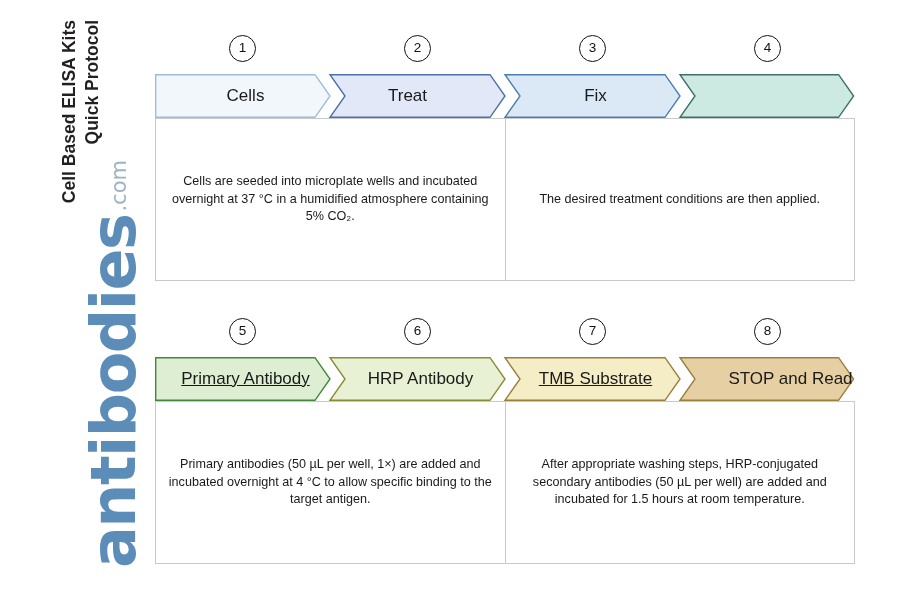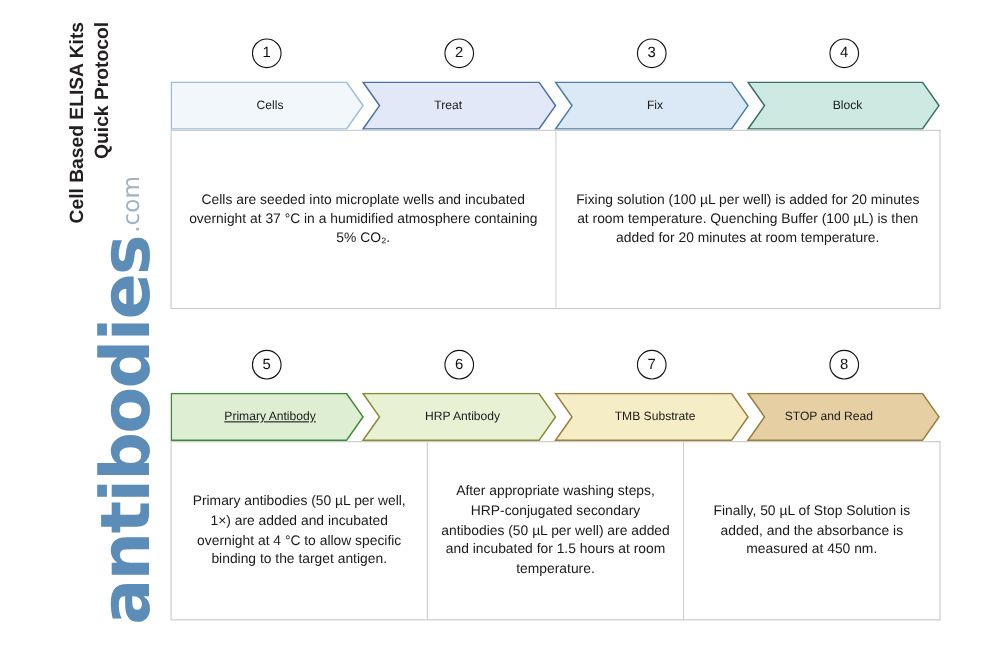--- a/index.html
+++ b/index.html
@@ -137,21 +137,21 @@
     margin-top: 8px;
   }
   .chev {
     position: absolute;
     top: 0;
     height: 44px;
     display: flex;
     align-items: center;
     justify-content: center;
     box-sizing: border-box;
-    font-size: 11px;
+    font-size: 17px;
     color: #1a1a1a;
   }
   .chev span { position: relative; z-index: 2; padding-left: 6px;}
 
   .content-band {
     position: relative;
     display: flex;
     height: 163px;
     border-radius: 21px;
   }
@@ -231,31 +231,28 @@
         </svg>
         <div class="chev" style="left: 0px; width: 175px;">
           <span>Cells</span>
         </div>
         <div class="chev" style="left: 162px; width: 175px;">
           <span>Treat</span>
         </div>
         <div class="chev" style="left: 350px; width: 175px;">
           <span>Fix</span>
         </div>
-        <div class="chev" style="left: 525px; width: 175px;">
-          <span>Block</span>
-        </div>
       </div>
 
     <div class="content-band">
       <div class="cbox">
         <p>Cells are seeded into microplate wells and incubated overnight at 37 °C in a humidified atmosphere containing 5% CO₂.</p>
       </div>
       <div class="cbox">
-        <p>Fixing solution (100 µL per well) is added for 20 minutes at room temperature. Quenching Buffer (100 µL) is then added for 20 minutes at room temperature.</p>
+        <p>The desired treatment conditions are then applied.</p>
       </div>
     </div>
   </div>
 
   <div class="row" id="row2">
     <div class="badges">
       <div class="badge-cell">
         <div class="badge">5</div>
       </div>
       <div class="badge-cell">
@@ -283,34 +280,31 @@
           <g>
             <path d="M 525 0.7 L 683.6 0.7 L 698.6 22 L 683.6 43.3 L 525 43.3 L 540 22 Z" fill="#e6cfa2" stroke="#9a7f3d" stroke-width="1.4" stroke-linejoin="miter"></path>
           </g>
         </svg>
         <div class="chev" style="left: 0px; width: 175px; text-decoration: underline;">
           <span>Primary Antibody</span>
         </div>
         <div class="chev" style="left: 175px; width: 175px;">
           <span>HRP Antibody</span>
         </div>
-        <div class="chev" style="left: 350px; width: 175px;">
+        <div class="chev" style="left: 350px; width: 175px; text-decoration: underline;">
           <span>TMB Substrate</span>
         </div>
-        <div class="chev" style="left: 508px; width: 175px; text-align: right;">
+        <div class="chev" style="left: 545px; width: 175px; text-align: right;">
           <span>STOP and Read</span>
         </div>
       </div>
 
     <div class="content-band">
       <div class="cbox">
         <p>Primary antibodies (50 µL per well, 1×) are added and incubated overnight at 4 °C to allow specific binding to the target antigen.</p>
       </div>
       <div class="cbox">
         <p>After appropriate washing steps, HRP-conjugated secondary antibodies (50 µL per well) are added and incubated for 1.5 hours at room temperature.</p>
       </div>
-      <div class="cbox">
-        <p>Finally, 50 µL of Stop Solution is added, and the absorbance is measured at 450 nm.</p>
-      </div>
     </div>
   </div>
 
 </div>
 
 </body></html>

